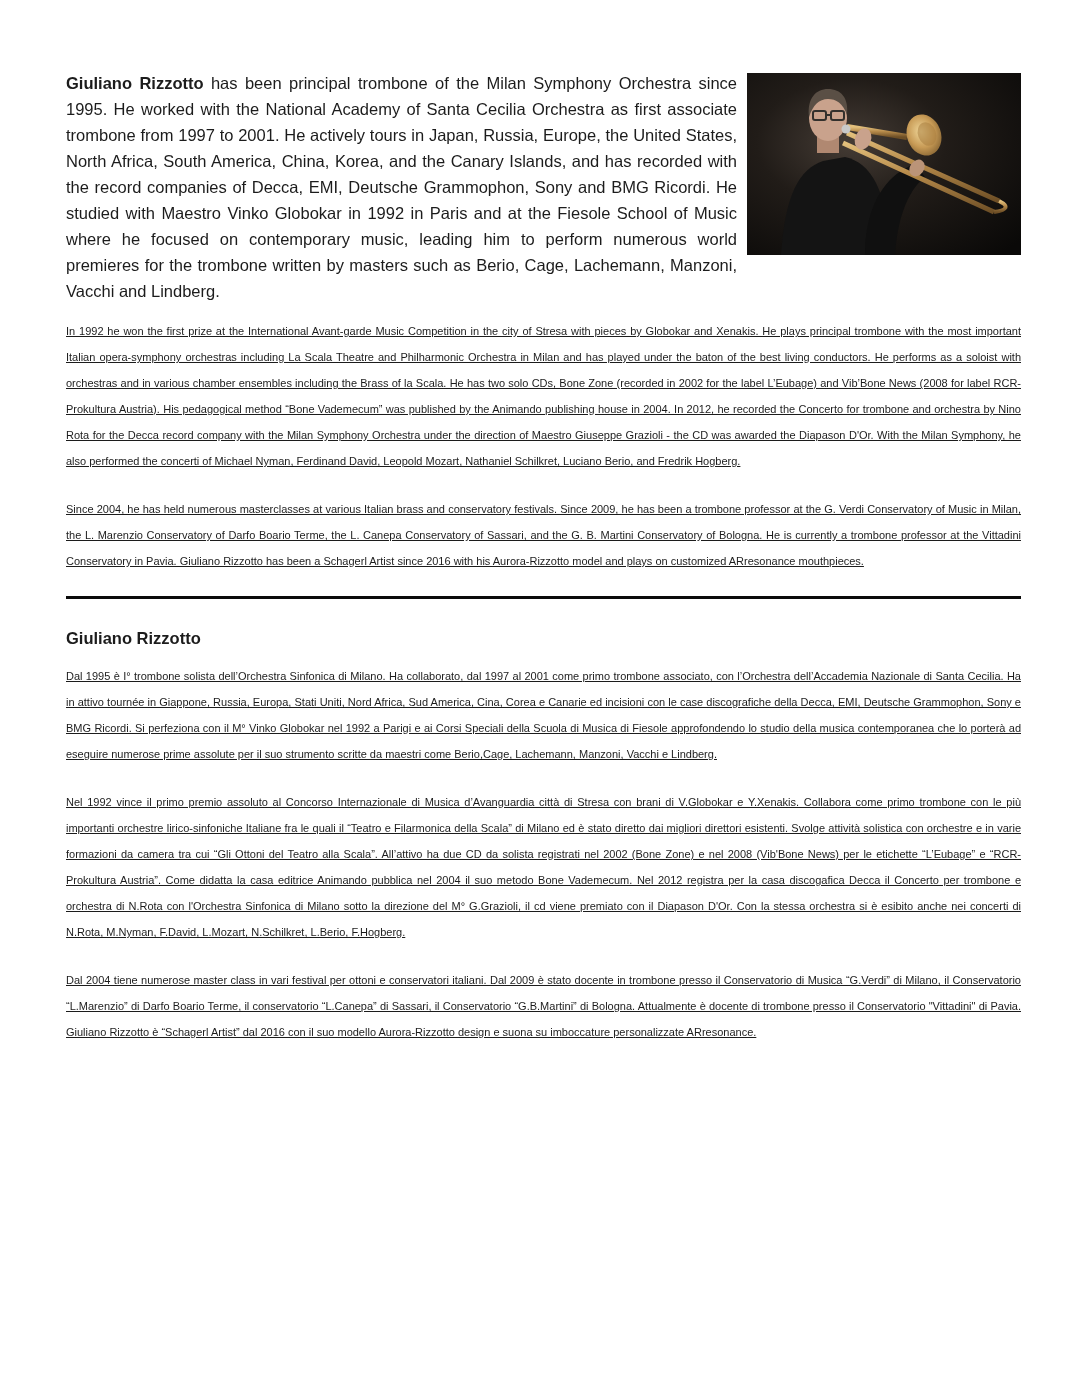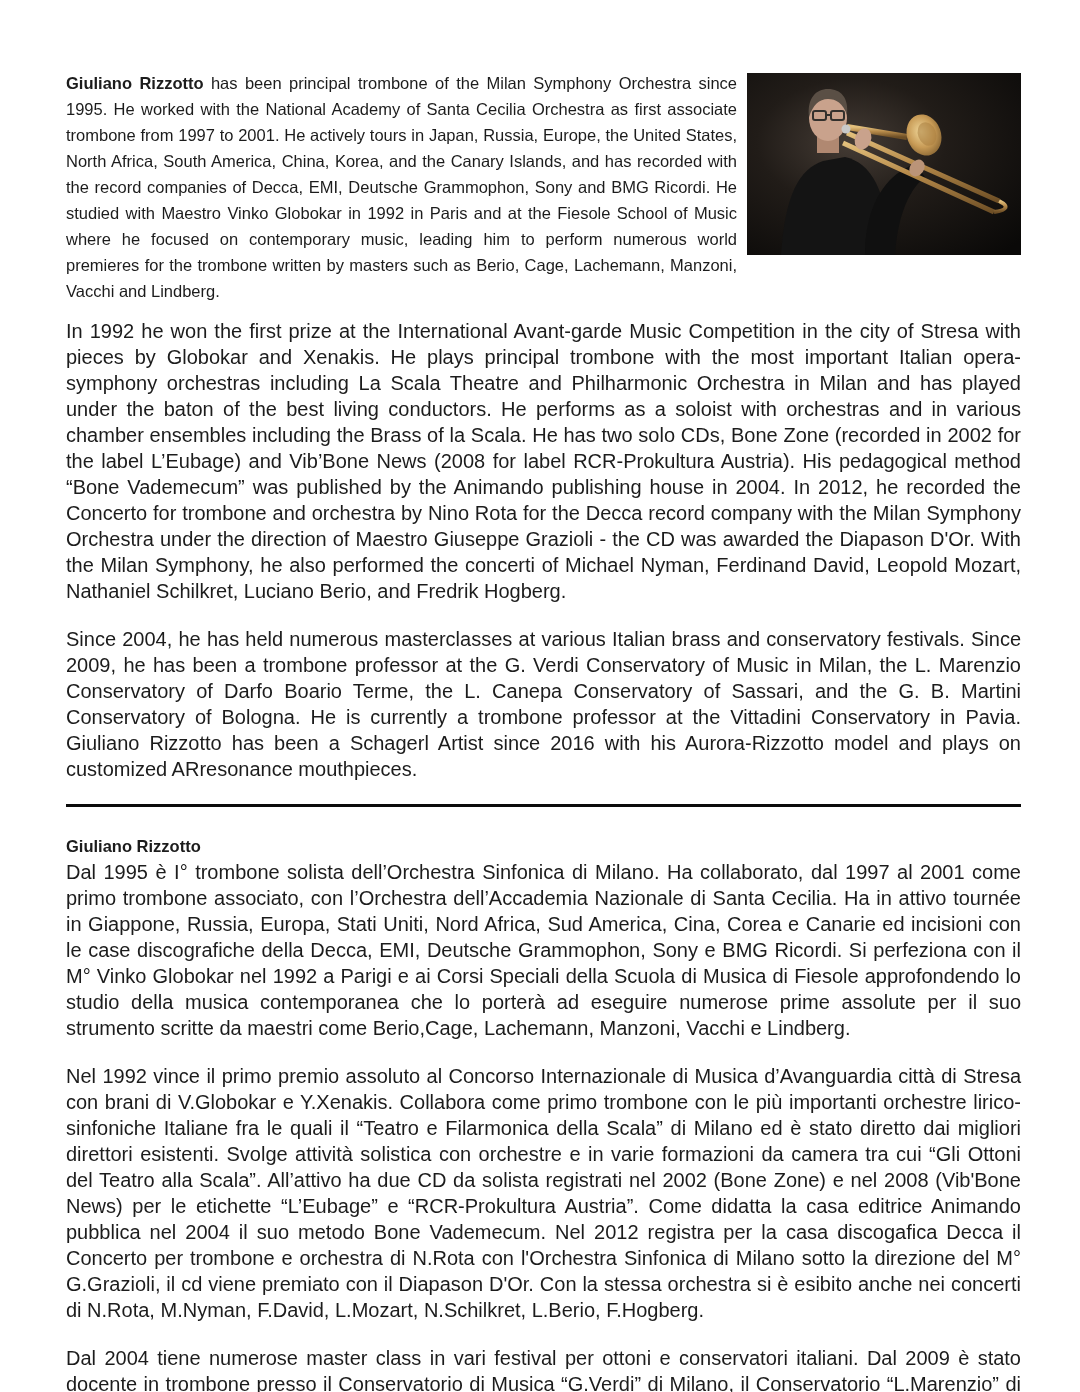--- a/index.html
+++ b/index.html
@@ -11,24 +11,25 @@
     color: #1c1c1c;
     overflow: hidden;
   }
   .page {
     width: 1080px;
     height: 1392px;
     background: #ffffff;
     padding: 70px 59px 0 66px;
   }
   .para {
-    font-size: 20px;
+    font-size: 11px;
     line-height: 26px;
     text-align: justify;
-    margin: 0 0 22px 0;
+    margin: 12px 0 22px 0;
+    text-decoration: underline;
   }
   .intro-row {
     display: flex;
     gap: 10px;
     align-items: flex-start;
     margin-bottom: 14px;
   }
   .intro-text {
     width: 671px;
     flex: 0 0 671px;

